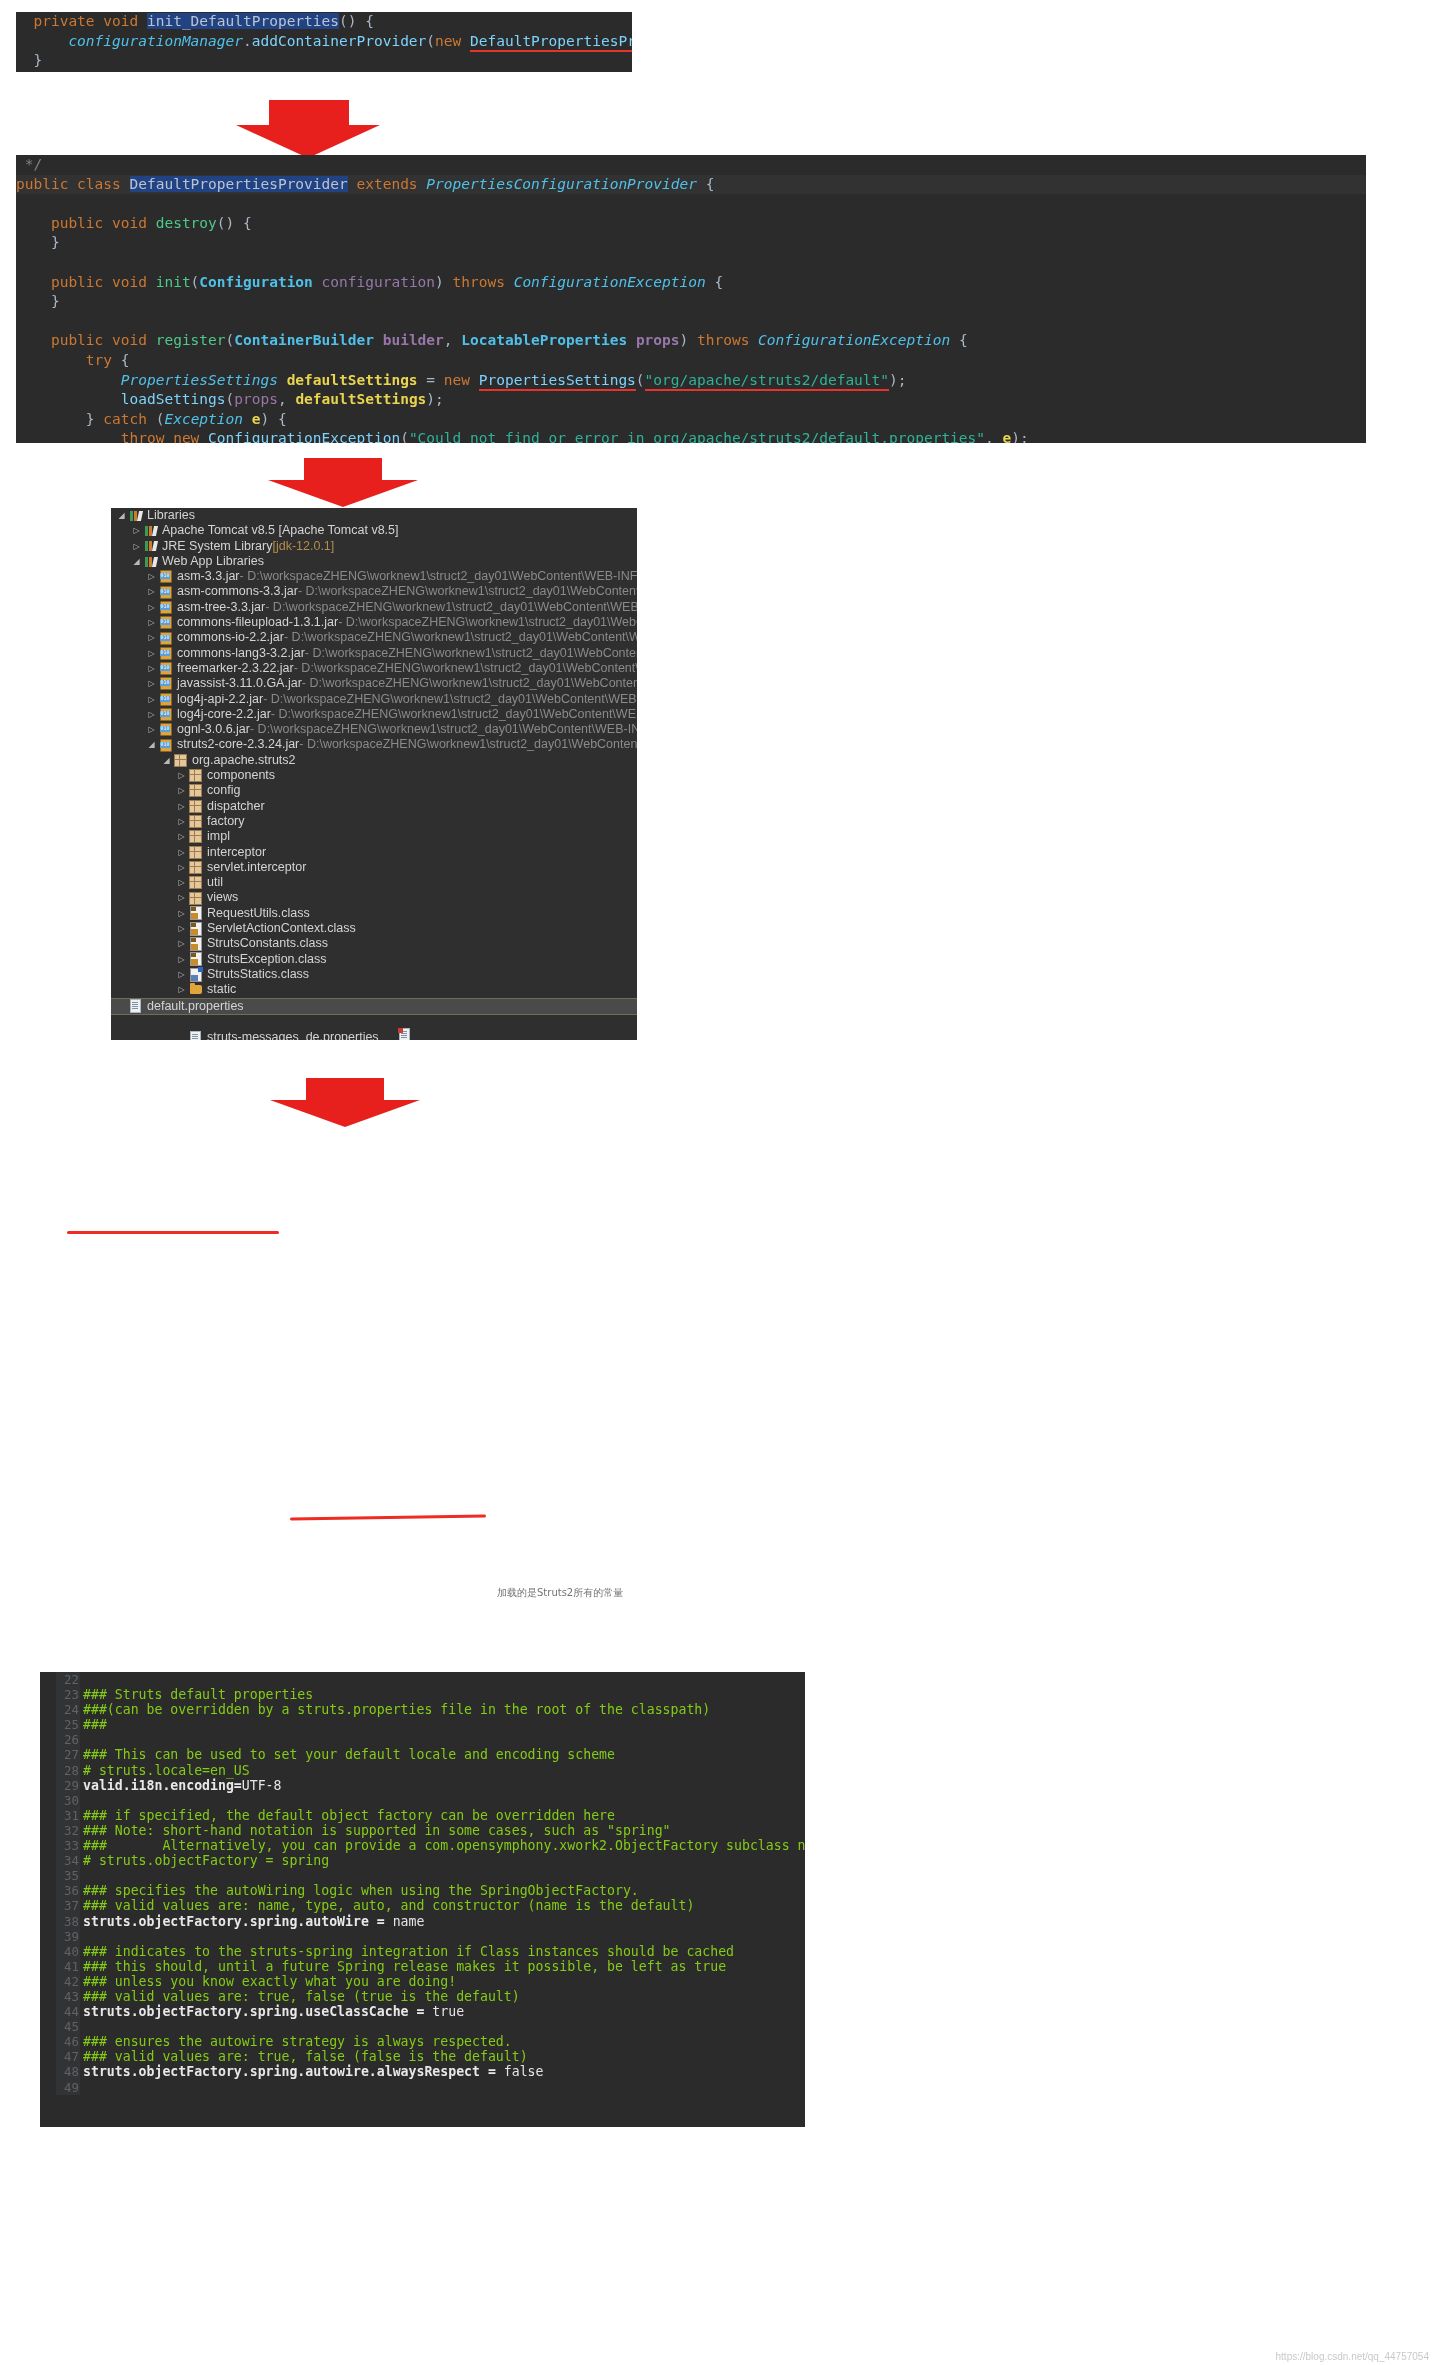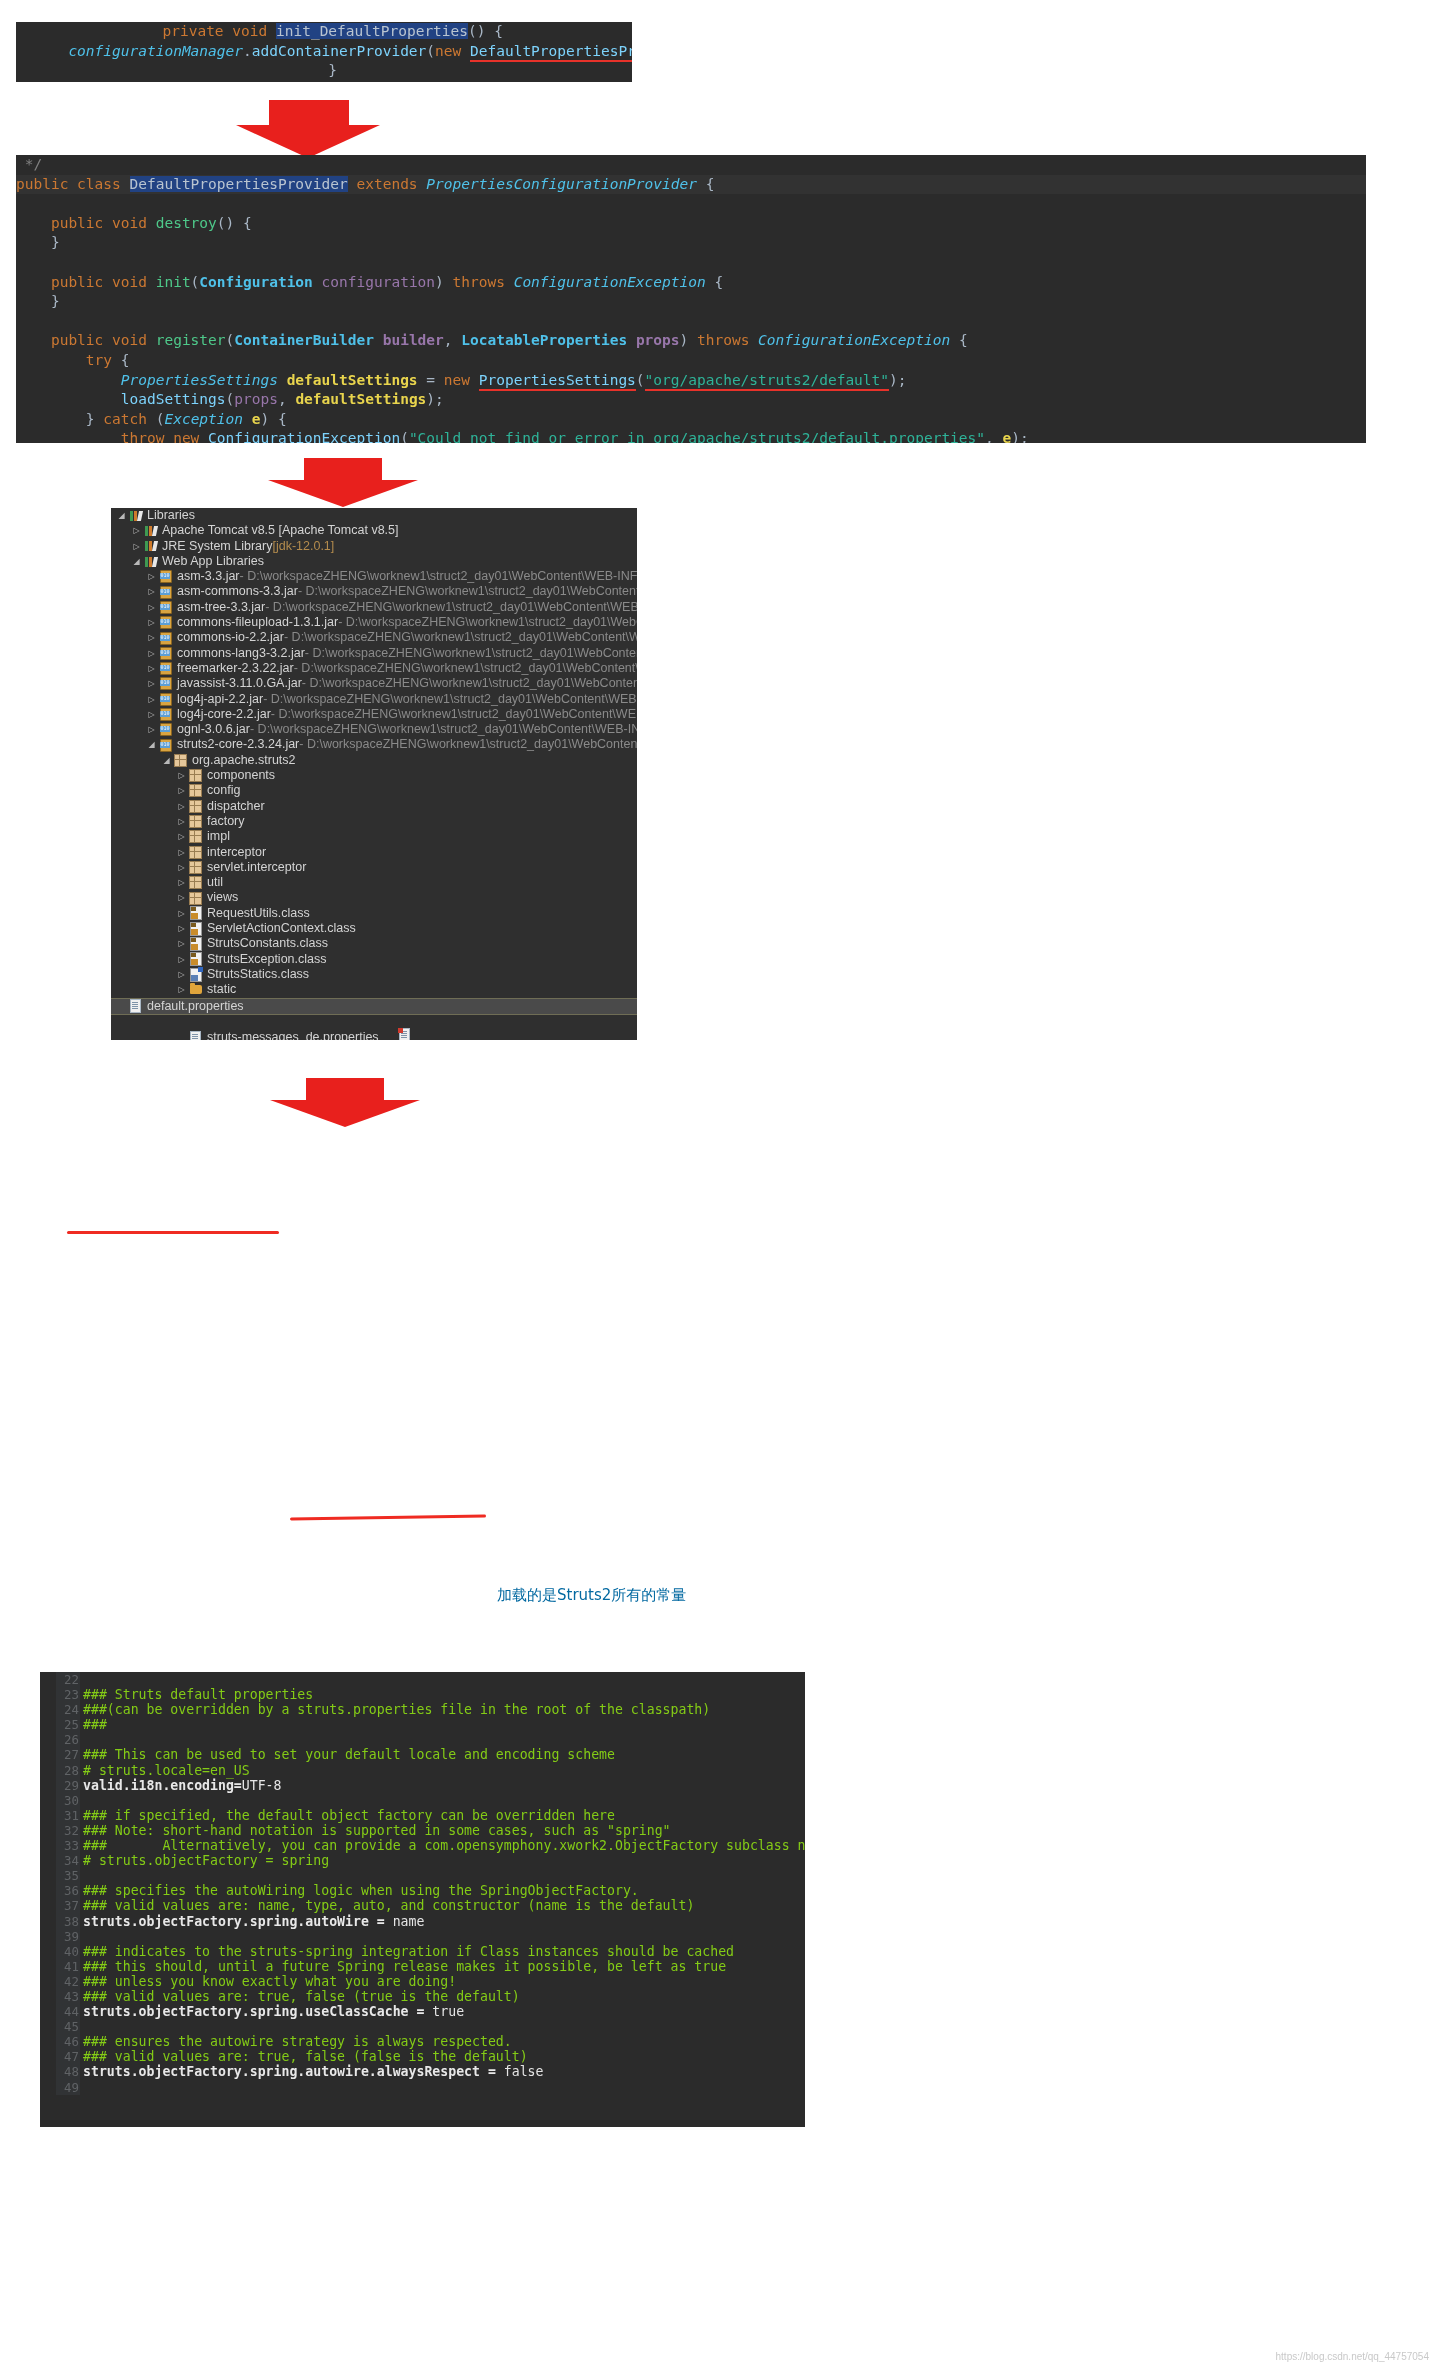--- a/index.html
+++ b/index.html
@@ -46,25 +46,24 @@
   .curline { background: #323232; display:block; }
 
   .ul-red {
     border-bottom: 2px solid #e8322a;
     padding-bottom: 1px;
   }
 
   
   #panel-one {
     left: 16px;
-    top: 22px;
+    top: 12px;
     width: 616px;
     height: 60px;
     font-size: 14.5px;
-    text-align: center;
   }
   #panel-one .code-line { line-height: 19.5px; height: 19.5px; }
 
   
   #panel-two {
     left: 16px;
     top: 155px;
     width: 1350px;
     height: 288px;
     font-size: 14.5px;
@@ -189,22 +188,22 @@
     background: #ef2b22;
     transform: rotate(-0.9deg);
     border-radius: 2px;
   }
 
   
   #cn-note {
     position: absolute;
     left: 497px;
     top: 1586px;
-    color: #0369a1;
-    font-size: 15px;
+    color: #737373;
+    font-size: 10px;
     font-family: "DejaVu Sans", sans-serif;
     white-space: nowrap;
   }
 
   
   #props-panel {
     position: absolute;
     left: 40px;
     top: 1672px;
     width: 765px;

